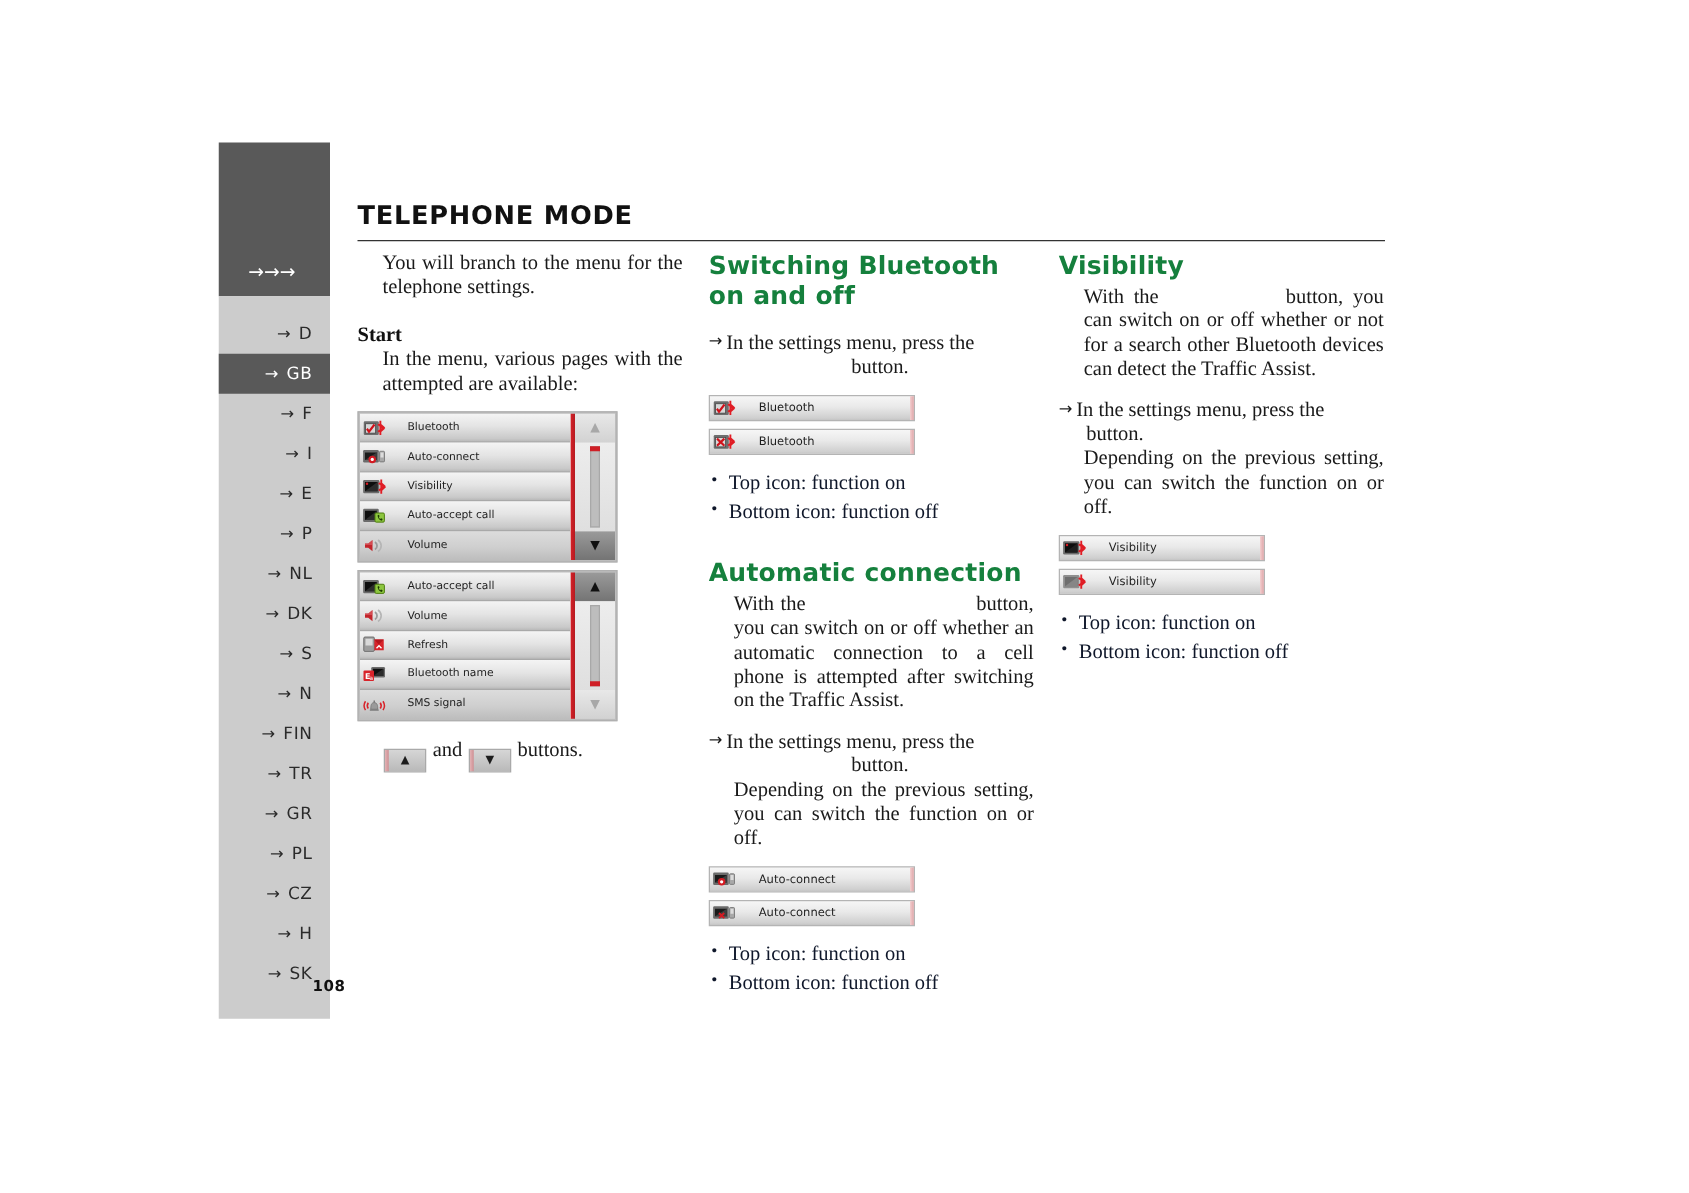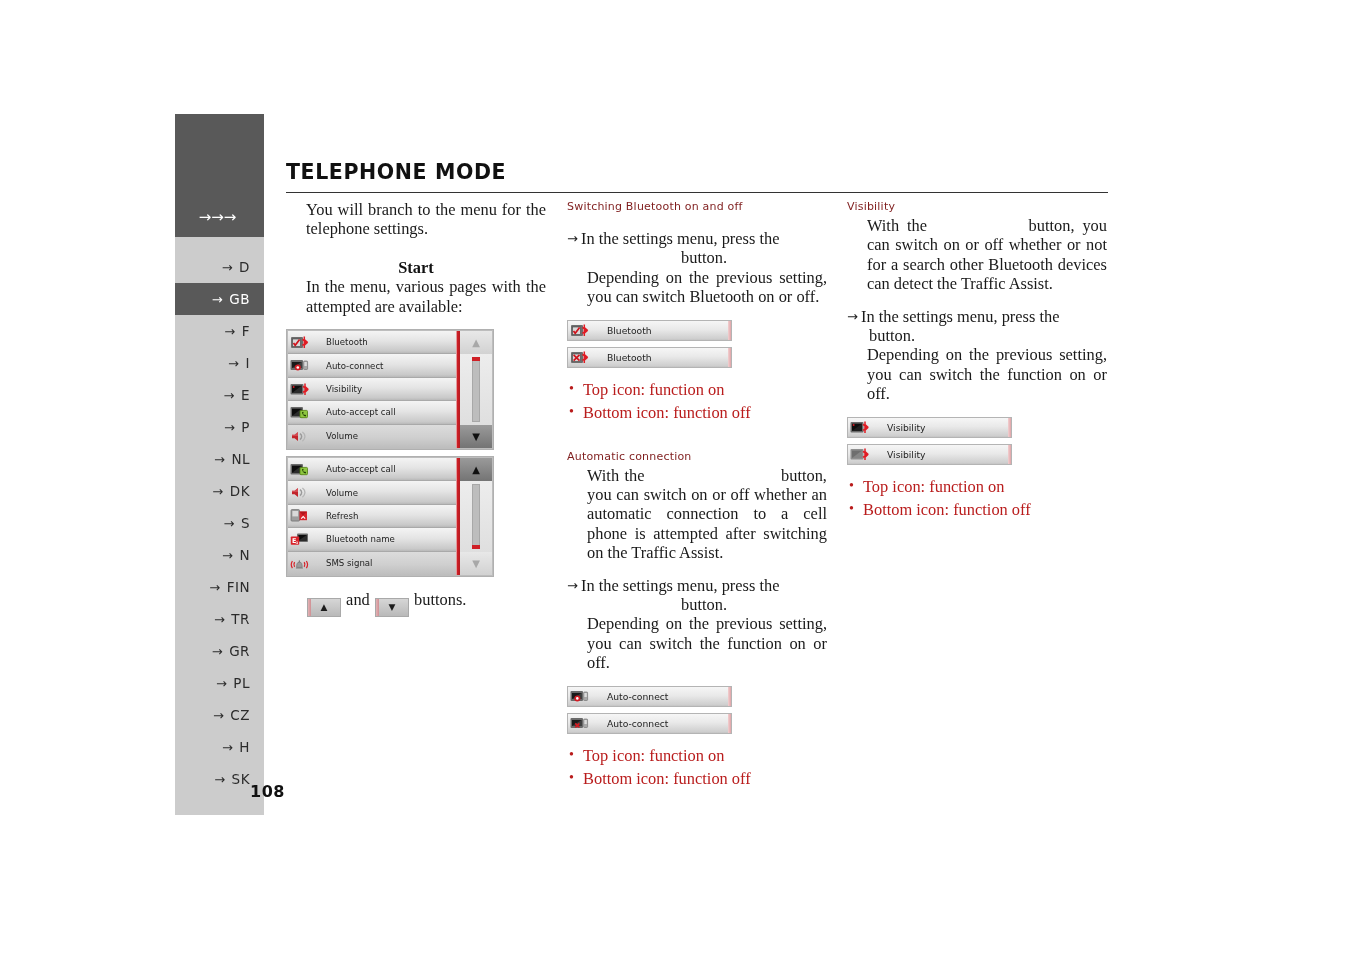--- a/index.html
+++ b/index.html
@@ -73,59 +73,58 @@
     position: absolute;
     left: 286px; top: 192px;
     width: 822px; height: 1px;
     background: #333;
   }
   .page-number {
     position: absolute;
     left: 250px; top: 782px;
     font-family: "DejaVu Sans", sans-serif;
     font-weight: bold;
-    font-size: 16px;
+    font-size: 12px;
     letter-spacing: 0.5px;
     color: #111;
   }
 
   
   .col {
     position: absolute;
     top: 200px;
     width: 260px;
   }
   #col1 { left: 286px; }
   #col2 { left: 567px; }
   #col3 { left: 847px; }
 
   .h3 {
     font-family: "DejaVu Sans", sans-serif;
-    font-weight: normal;
-    font-size: 11px;
+    font-weight: bold;
+    font-size: 20px;
     letter-spacing: 0.2px;
-    color: #7f1d1d;
+    color: #15803d;
     margin-bottom: 3px;
   }
   p.body {
     font-family: "Liberation Serif", serif;
     font-size: 16.4px;
     line-height: 19.4px;
     color: #1a1a1a;
     text-align: justify;
     text-justify: inter-word;
     margin-left: 20px;
   }
   .bold-lead {
     font-family: "Liberation Serif", serif;
     font-weight: bold;
     font-size: 16.4px;
     line-height: 19.4px;
     color: #111;
-    text-align: center;
   }
   .spacer-sm { height: 13px; }
   .spacer-md { height: 19px; }
   .spacer-lg { height: 26px; }
 
   
   .step {
     position: relative;
     padding-left: 14px;
     font-family: "Liberation Serif", serif;
@@ -143,21 +142,21 @@
   .step .line2l { display: block; text-align: left; padding-left: 8px; }
 
   
   ul.bullets { list-style: none; margin-top: 10px; }
   ul.bullets li {
     position: relative;
     padding-left: 16px;
     font-family: "Liberation Serif", serif;
     font-size: 16.4px;
     line-height: 23px;
-    color: #b91c1c;
+    color: #0f172a;
   }
   ul.bullets li:before {
     content: "•";
     position: absolute; left: 2px; top: -1px;
     font-size: 14px;
   }
 
   
   .menu-shot {
     position: relative;
@@ -568,21 +567,20 @@
 
     <div class="h3">Switching Bluetooth on and off</div>
 
     <div class="spacer-sm"></div>
 
     <div class="step">
       <span class="sarrow">→</span>
       <span>In the settings menu, press the</span>
       <span class="line2">button.</span>
     </div>
-    <p class="body">Depending on the previous setting, you can switch Bluetooth on or off.</p>
 
     <div class="spacer-sm"></div>
 
     <div class="btn-shot">
       <span class="ico">
         <svg width="19" height="15" viewBox="0 0 19 15">
           <rect x="1" y="2" width="12" height="11" rx="1" fill="#6e6e6e"></rect>
           <rect x="2.5" y="4" width="8" height="7.5" fill="#d8d8d8" stroke="#444" stroke-width="0.6"></rect>
           <path d="M3.5 8 L5.2 10.3 L9.6 4.6" stroke="#d0121b" stroke-width="1.7" fill="none"></path>
           <path d="M14.3 1.6 L14.3 13 M14.3 4.6 L17 7 L12.4 10.4 M14.3 10.2 L17 7.8 L12.4 4.4" stroke="#e01c24" stroke-width="1.5" fill="none"></path>

